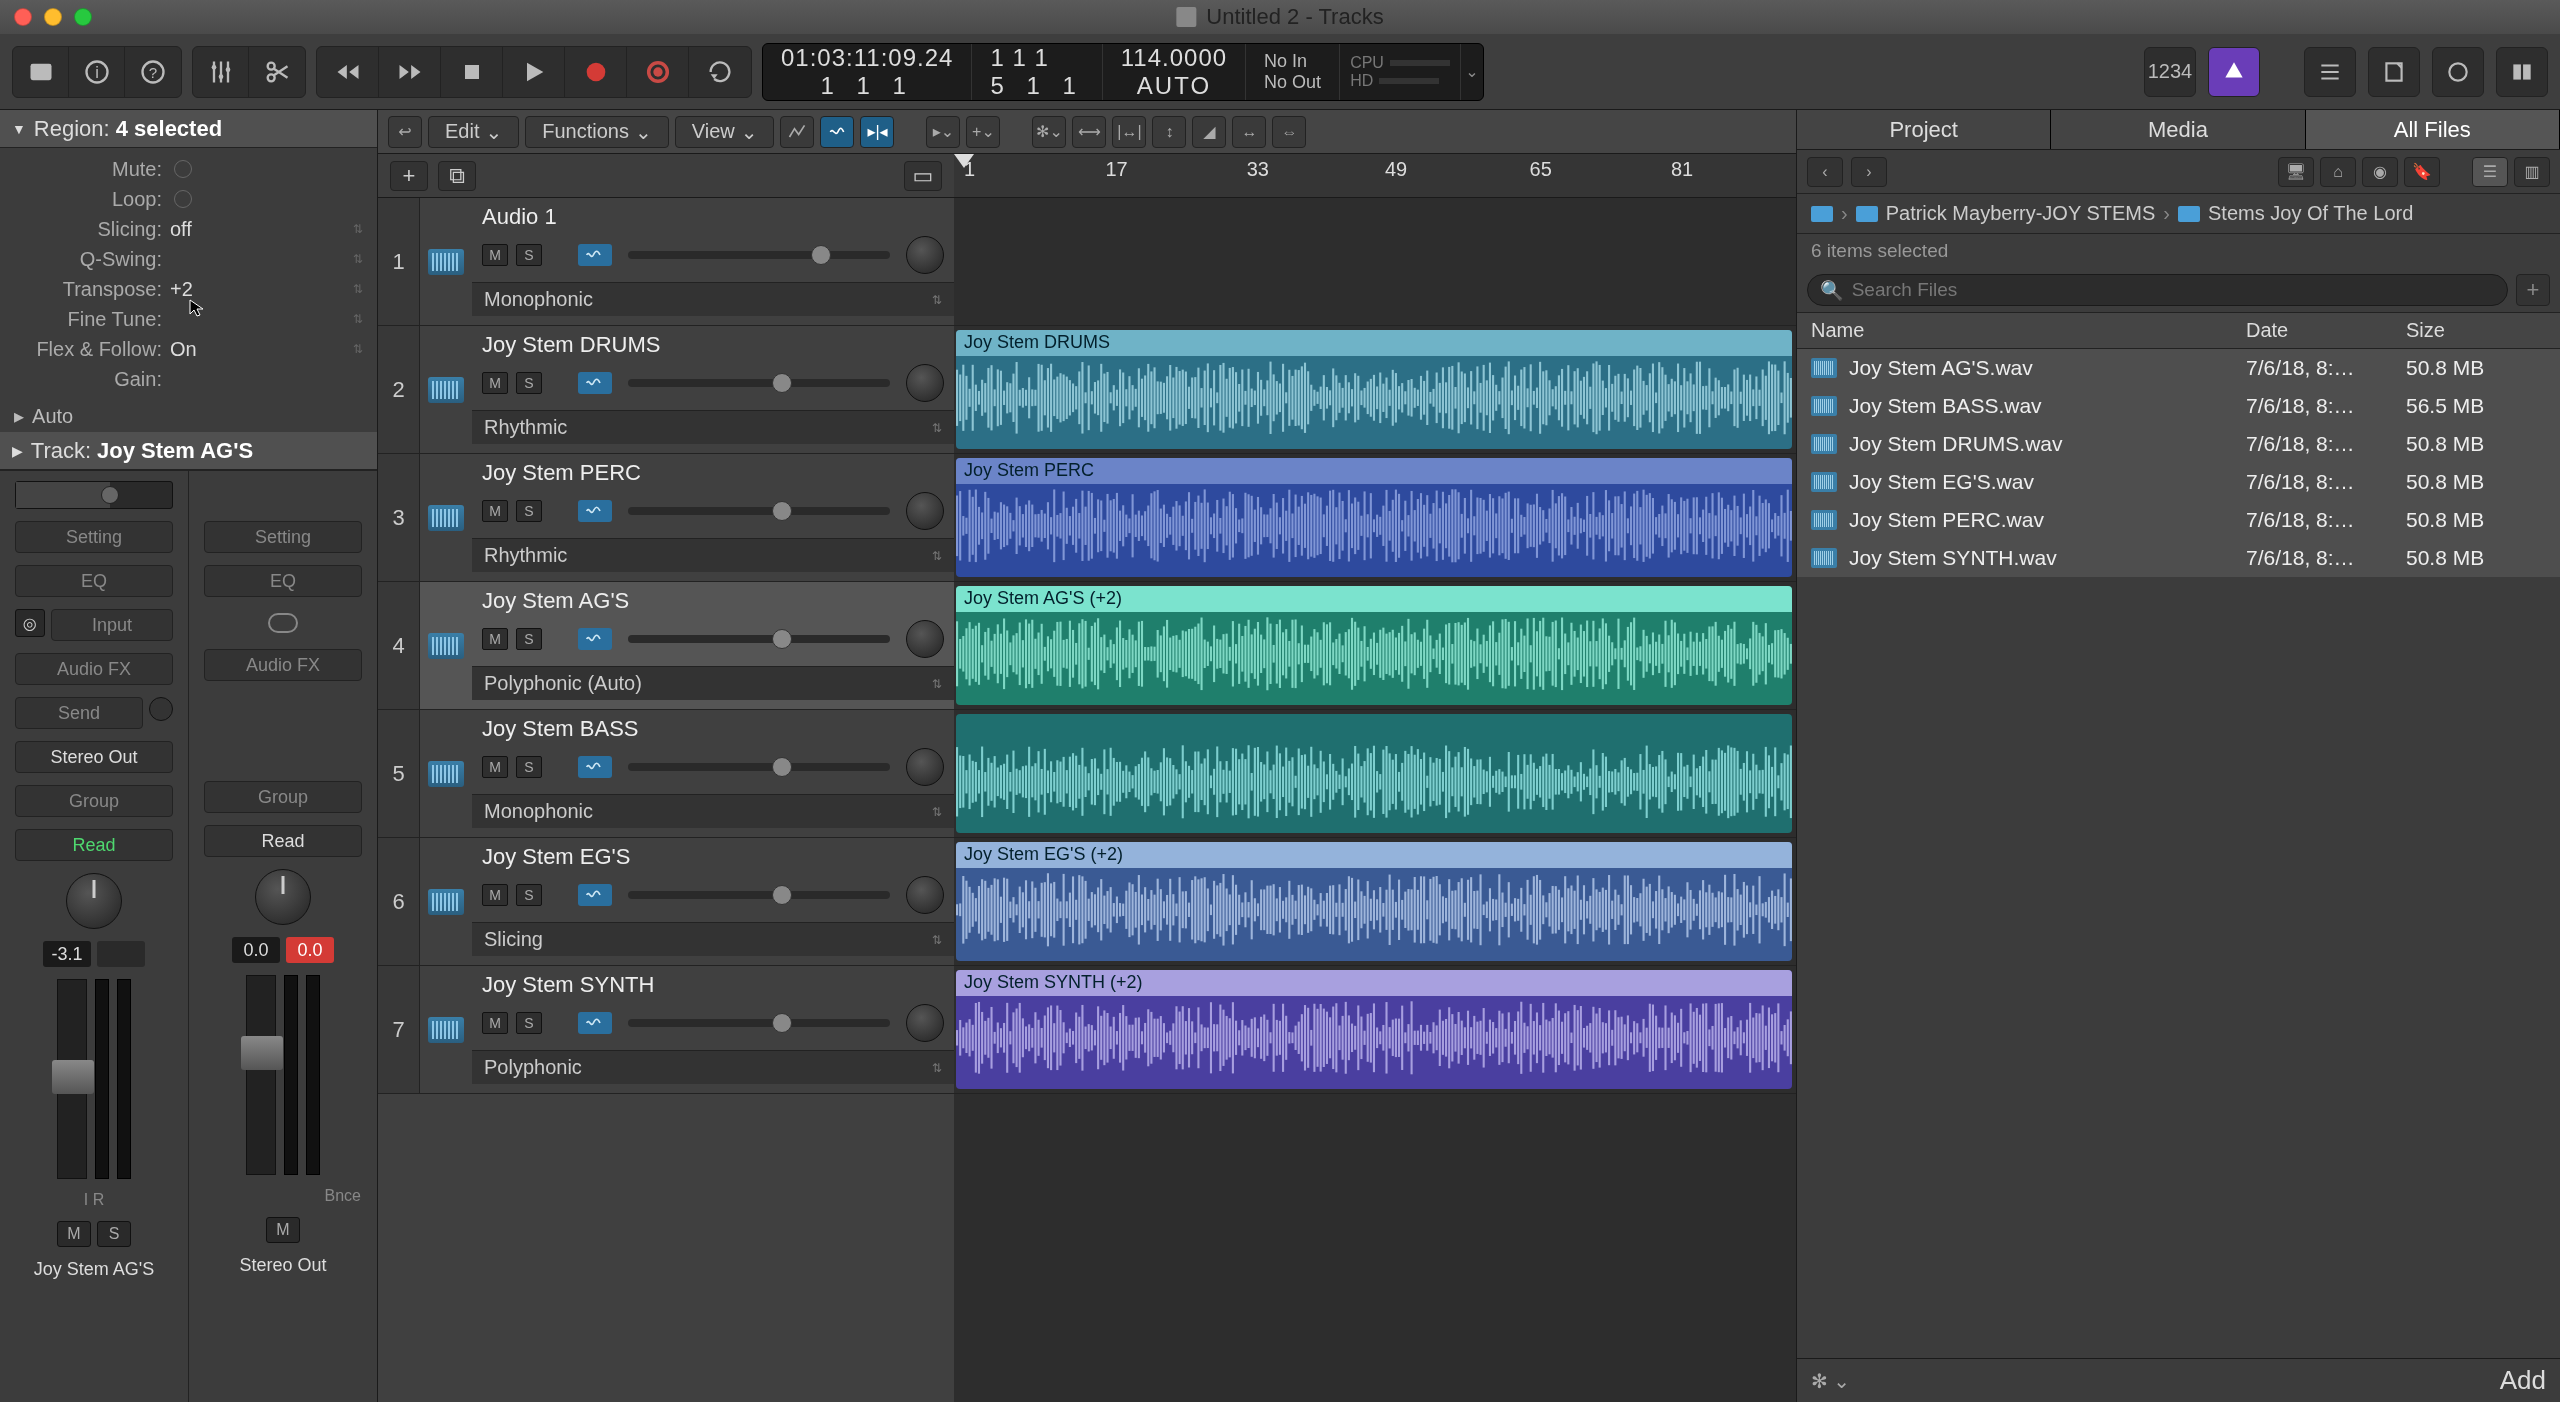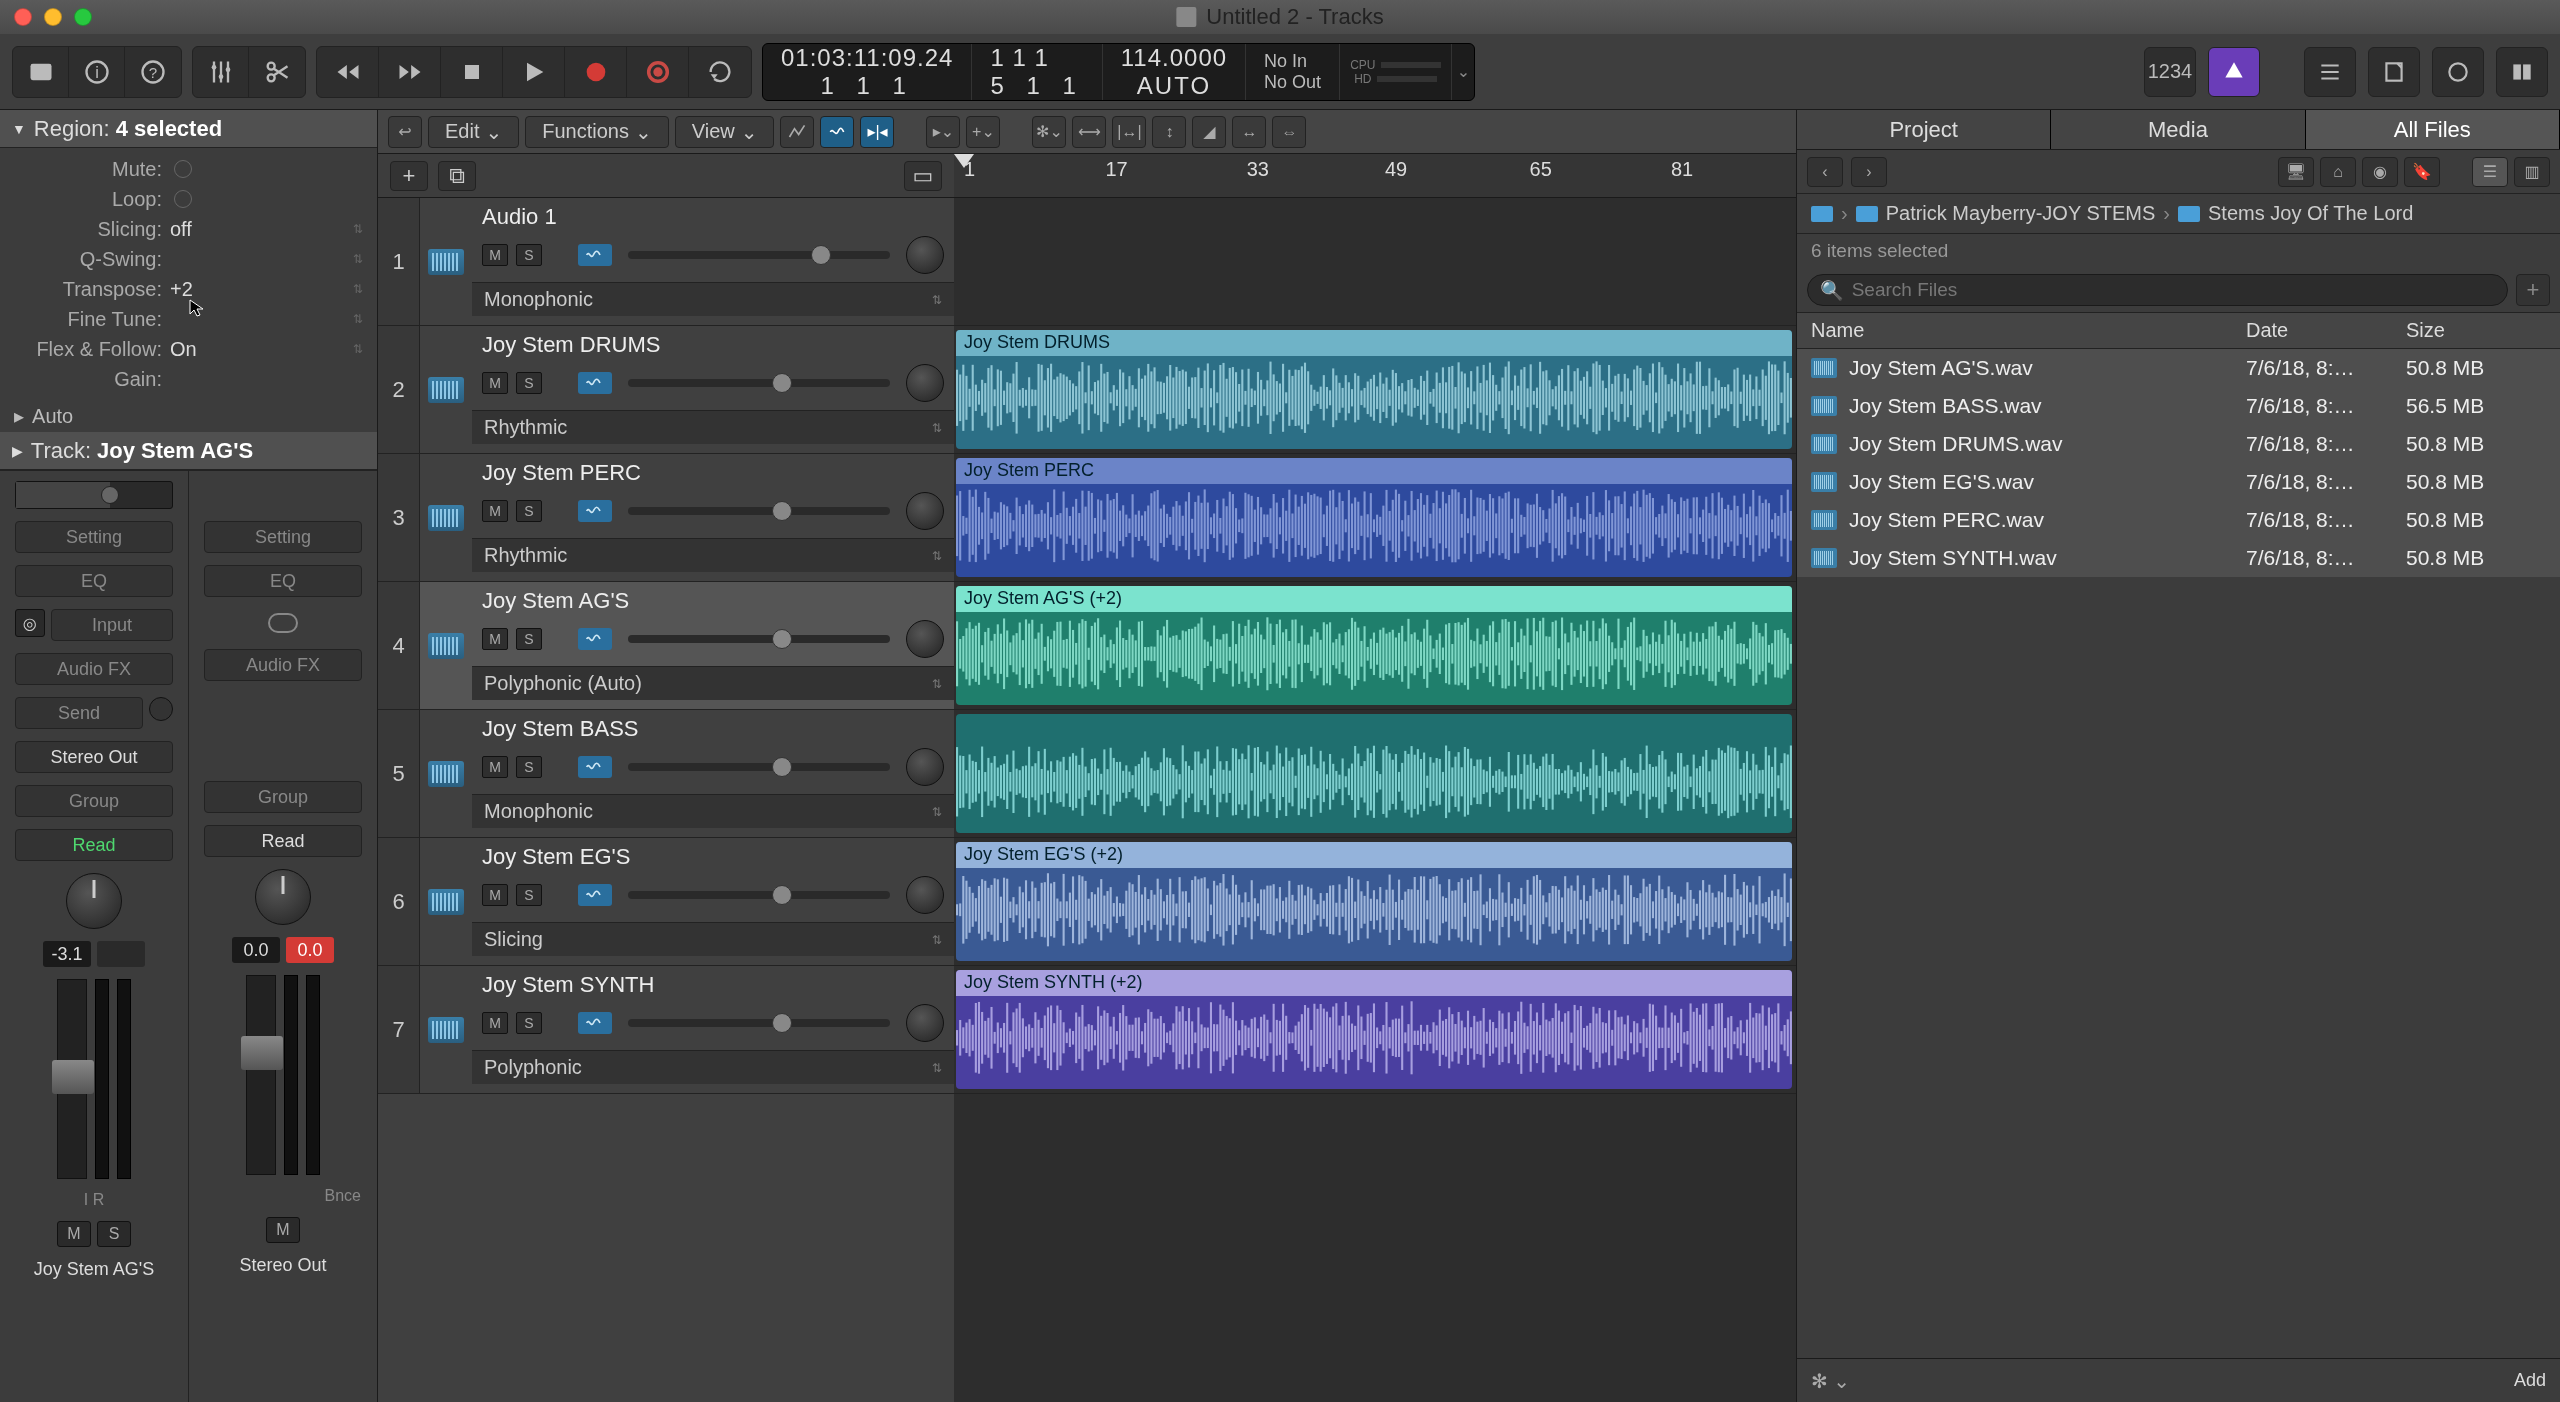--- a/index.html
+++ b/index.html
@@ -19,21 +19,21 @@
 .transport .tbtn { width: 62px; }
 .tbtn.rec svg { fill: #d43b36; }
 .tbtn.rec2 svg { fill: #c94a45; }
 
 .lcd { flex: 0 0 auto; display: flex; background: #1c1c1c; border: 1px solid #000; border-radius: 6px; height: 58px; overflow: hidden; }
 .lcd-cell { padding: 4px 18px; border-right: 1px solid #333; display: flex; flex-direction: column; justify-content: center; }
 .lcd-top { color: #ddd; font-size: 24px; font-weight: 300; letter-spacing: 1px; white-space: nowrap; }
 .lcd-bot { color: #ddd; font-size: 24px; font-weight: 300; letter-spacing: 8px; text-align: center; }
 .lcd-tempo .lcd-bot { letter-spacing: 2px; text-align: center; }
 .lcd-sync .lcd-top, .lcd-sync .lcd-bot { font-size: 18px; color: #bbb; letter-spacing: 0; }
-.lcd-perf { font-size: 12px; color: #777; padding: 6px 10px; align-items: center; }
+.lcd-perf { font-size: 16px; color: #777; padding: 6px 10px; }
 .perf-row { display:flex; align-items:center; gap:6px; }
 .meter-bar { width: 60px; height: 6px; background:#333; }
 .lcd-caret { width: 22px; display:flex; align-items:center; justify-content:center; color:#888; }
 
 .right-tools { margin-left: auto; display: flex; gap: 12px; }
 .rbtn { width: 52px; height: 50px; background:#2e2e2e; border:1px solid #222; border-radius:6px; display:flex; align-items:center; justify-content:center; color:#bbb; font-size:20px; }
 .rbtn.purple { background:#6a3db8; color:#fff; }
 .rbtn svg { width:26px; height:26px; fill:#bbb; }
 
 .main { display: flex; height: calc(100% - 110px); }
@@ -128,21 +128,21 @@
 .plus-btn { width:34px; height:32px; background:#333; border:1px solid #222; border-radius:4px; color:#888; display:flex; align-items:center; justify-content:center; font-size:22px; }
 .file-head { display:flex; padding:6px 14px; background:#454545; border-top:1px solid #222; border-bottom:1px solid #222; font-size:20px; color:#ddd; }
 .col-name { flex:1; } .col-date { width:160px; } .col-size { width:140px; }
 .file-list { flex:1; overflow:auto; }
 .file-row { display:flex; align-items:center; padding:6px 14px; font-size:21px; color:#eee; height:38px; }
 .file-row.sel { background:#4e4e4e; }
 .file-ic { width:26px; height:20px; background:#3a7fa8; border-radius:2px; margin-right:12px; position:relative; }
 .file-ic::after{content:"";position:absolute;inset:3px;background:repeating-linear-gradient(90deg,#9fd0e8 0 1px,transparent 1px 2px);}
 .browser-foot { height:44px; border-top:1px solid #1a1a1a; display:flex; align-items:center; padding:0 14px; }
 .foot-gear { color:#aaa; font-size:20px; display:flex; align-items:center; gap:4px; }
-.foot-add { margin-left:auto; color:#ddd; font-size:18px; }
+.foot-add { margin-left:auto; color:#ddd; font-size:26px; }
 
 .cursor { position:absolute; width:20px; height:20px; pointer-events:none; }
 </style>
 </head>
 <body>
 
 <div class="titlebar">
   <div class="traffic">
     <div class="dot red"></div>
     <div class="dot yel"></div>

